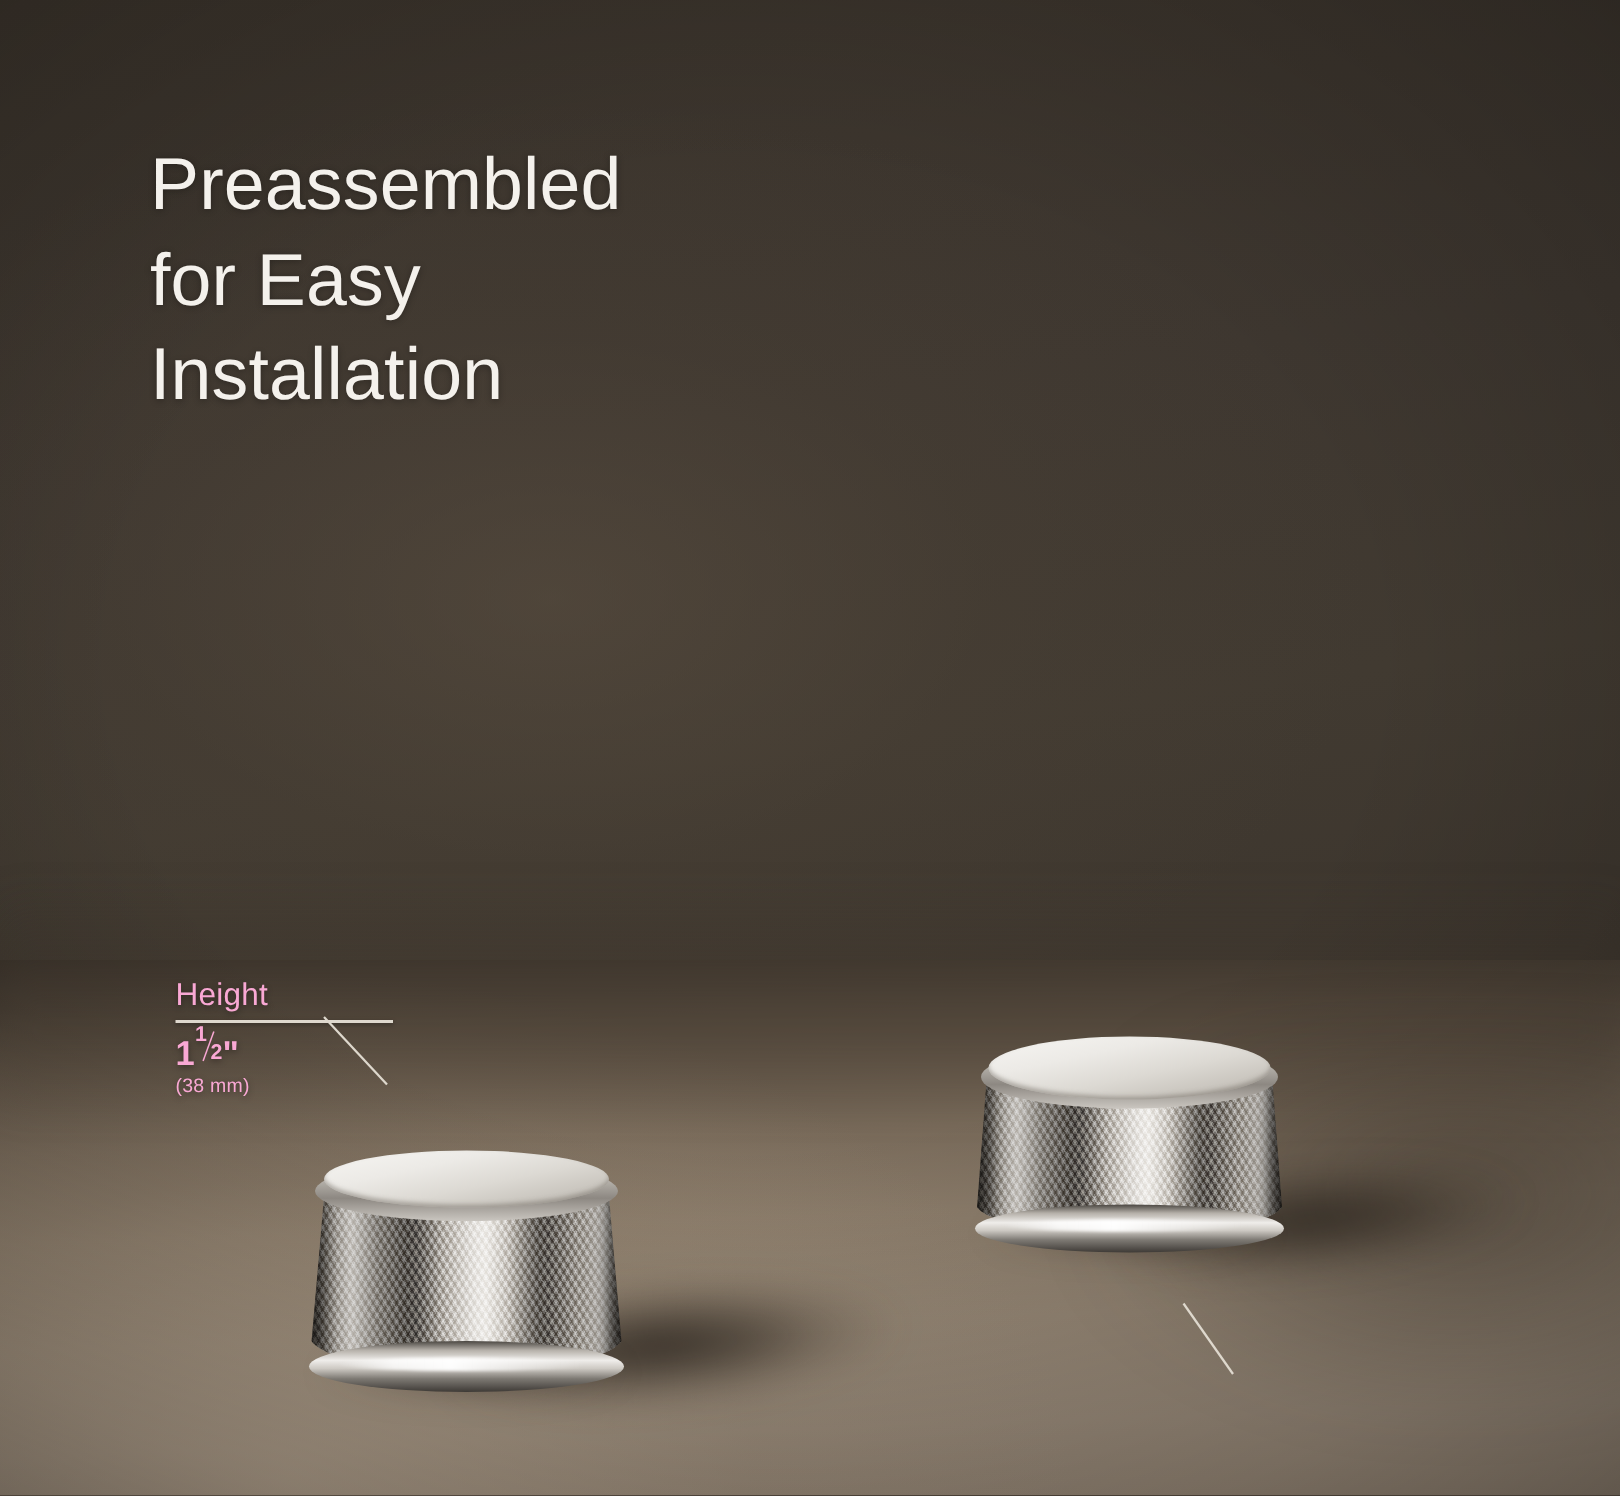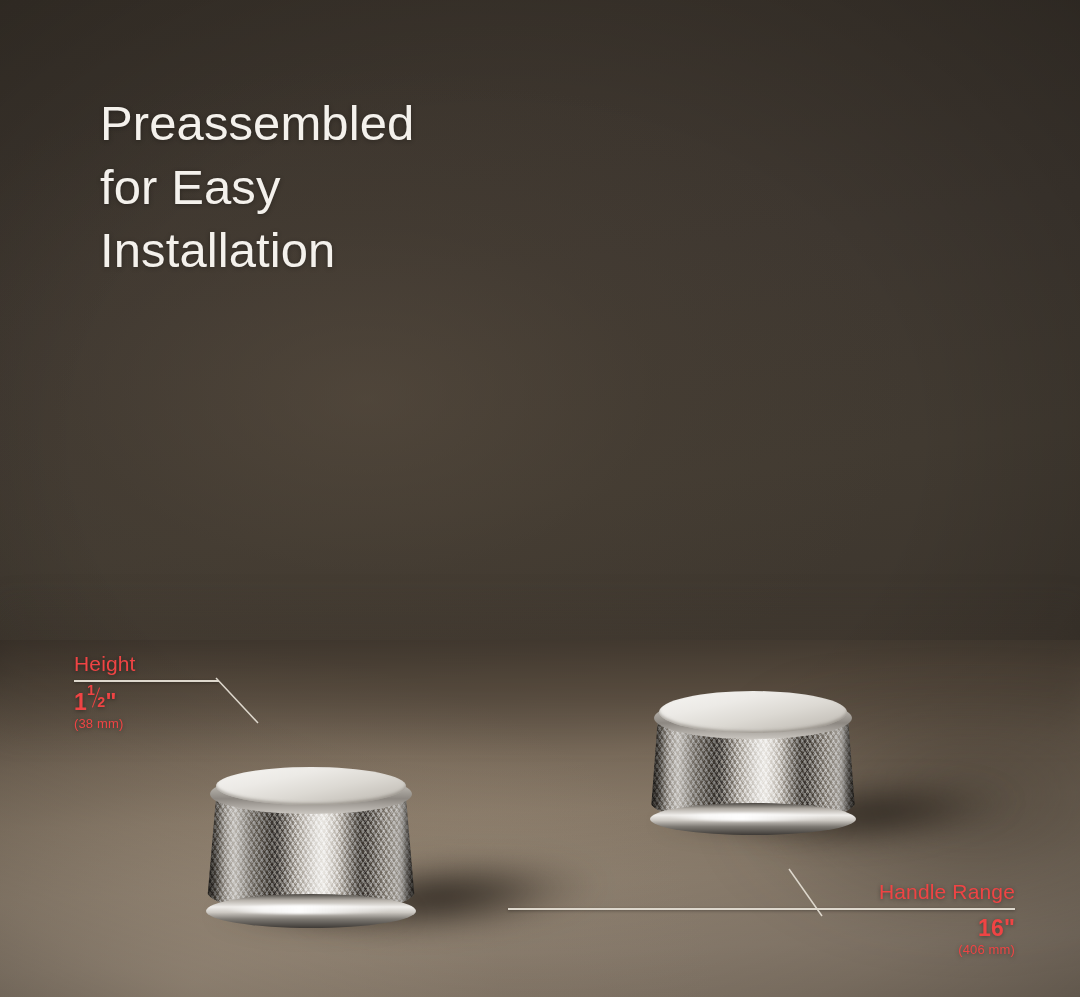--- a/index.html
+++ b/index.html
@@ -271,21 +271,21 @@
     color: #f4f1ec;
     font-size: 49px;
     line-height: 1.30;
     font-weight: 400;
     letter-spacing: 0.1px;
     text-shadow: 0 1px 5px rgba(0,0,0,0.30);
     white-space: pre-line;
   }
 
   
-  .callout { position: absolute; color: #ef4444; }
+  .callout { position: absolute; color: #f9a8d4; margin-left: 43px; }
   .callout .title {
     font-size: 21px;
     font-weight: 400;
     letter-spacing: 0.15px;
     text-shadow: 0 1px 4px rgba(0,0,0,0.38);
   }
   .callout .rule {
     height: 1.5px;
     background: #ded8cd;
     margin: 4px 0 5px 0;
@@ -391,26 +391,18 @@
     <div class="value">
       <span>1</span><span class="frac"><span class="num">1</span><span class="bar"></span><span class="den">2</span></span><span>"</span>
     </div>
     <div class="metric">(38 mm)</div>
   </div>
 
   <svg class="leader" style="left:0; top:0; width:1080px; height:997px;">
     <line x1="216" y1="678" x2="258" y2="723"></line>
   </svg>
 
-  <div class="callout" id="callout-range">
-    <div class="title">Handle Range</div>
-    <div class="rule"></div>
-    <div class="value">
-      <span>16</span><span>"</span>
-    </div>
-    <div class="metric">(406 mm)</div>
-  </div>
 
   <svg class="leader" style="left:0; top:0; width:1080px; height:997px;">
     <line x1="822" y1="916" x2="789" y2="869"></line>
   </svg>
 
 </div>
 
 </body></html>

